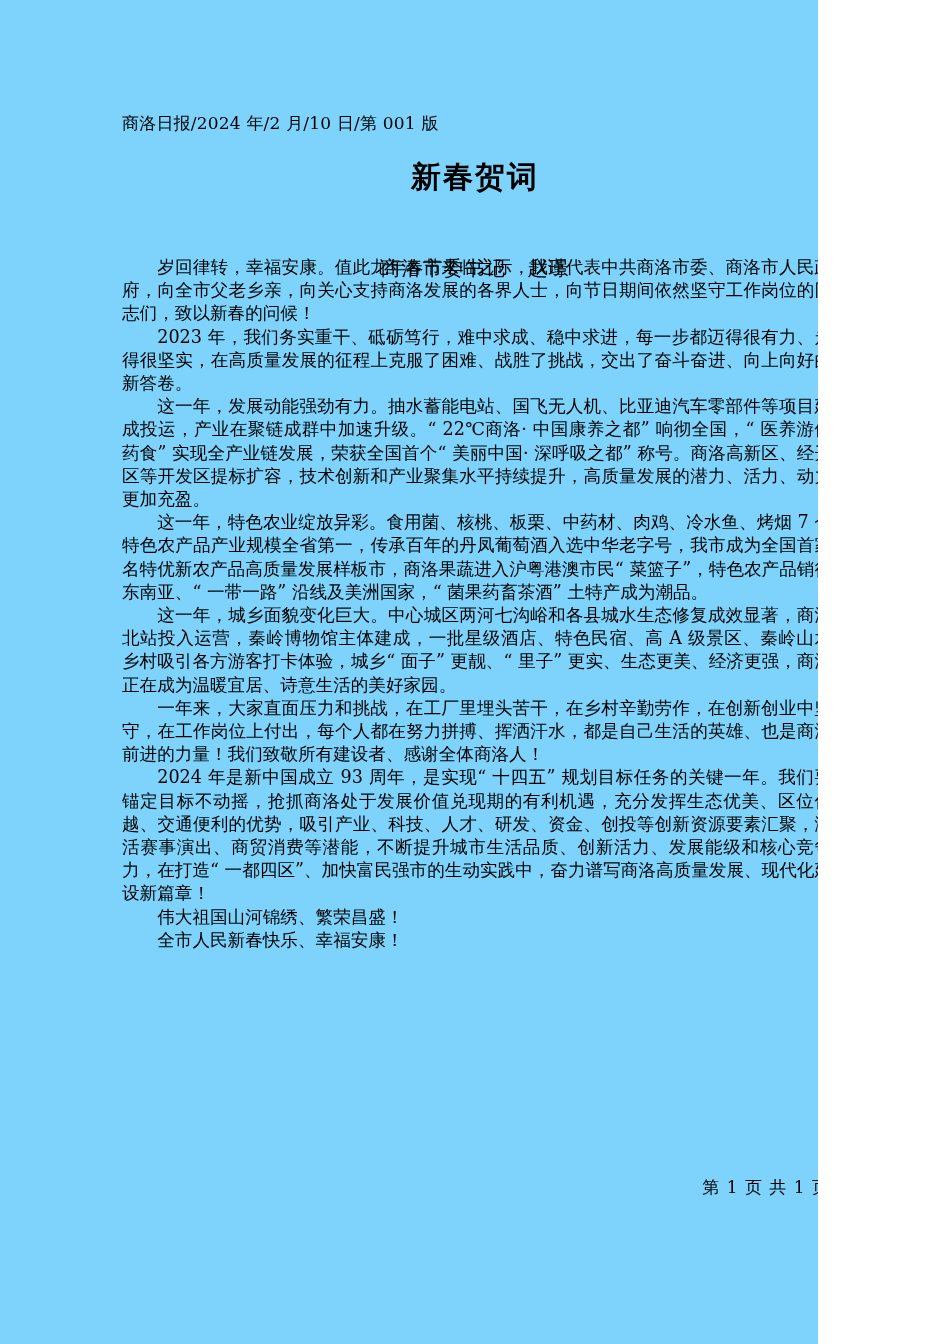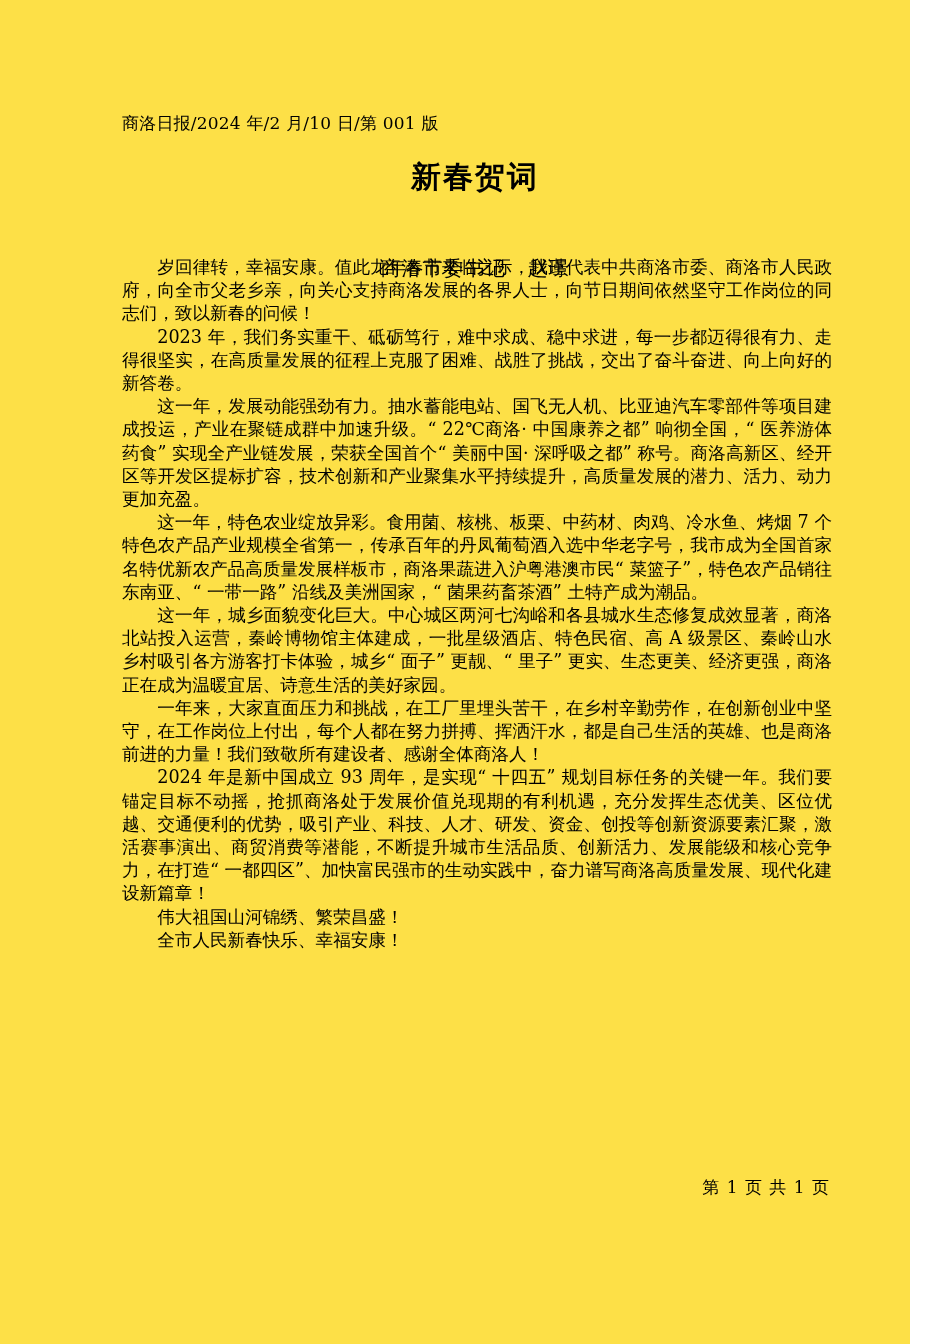--- a/index.html
+++ b/index.html
@@ -6,23 +6,23 @@
     margin: 0;
     padding: 0;
     background: #ffffff;
   }
   body {
     font-family: "DejaVu Serif", "Liberation Serif", serif;
     color: #000000;
   }
   .page {
     position: relative;
-    width: 910px;
+    width: 818px;
     height: 1344px;
-    background: #fde047;
+    background: #7dd3fc;
     overflow: hidden;
     box-sizing: border-box;
   }
   .masthead {
     position: absolute;
     left: 122px;
     top: 112px;
     font-size: 17px;
     line-height: 22px;
     letter-spacing: 0.2px;

